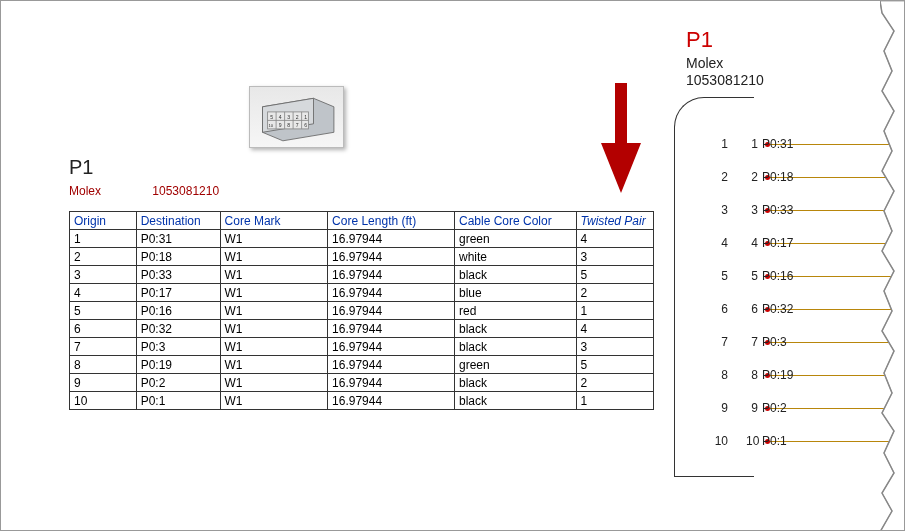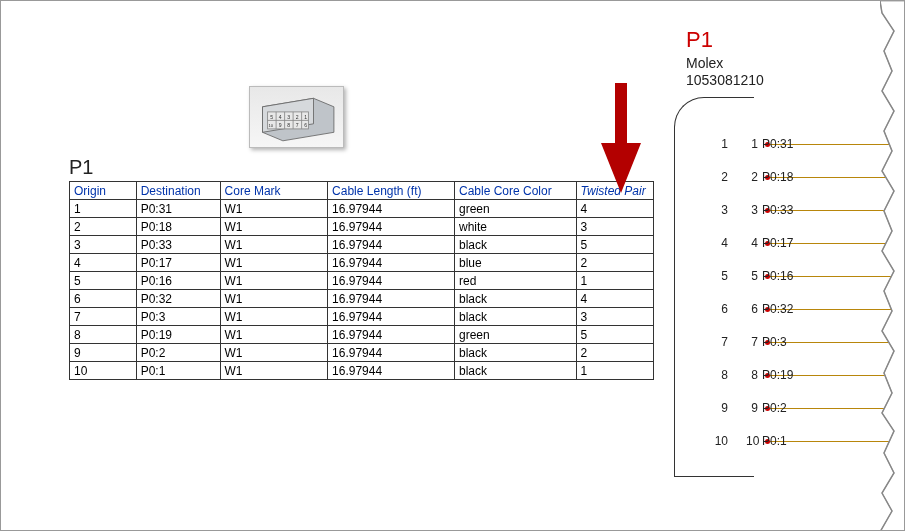--- a/index.html
+++ b/index.html
@@ -46,21 +46,21 @@
     border: 1px solid #bbb;
     background: linear-gradient(#e8e8e8,#f6f6f6);
     box-shadow: 2px 2px 4px rgba(0,0,0,.3);
     display:flex; align-items:center; justify-content:center;
   }
   .conn-image svg { width: 85px; height: 52px; }
 
   table.pin-table {
     border-collapse: collapse;
     width: 100%;
-    margin-top: 0;
+    margin-top: 12px;
     font-size: 12px;
   }
   table.pin-table th, table.pin-table td {
     border: 1px solid #333;
     padding: 1px 4px;
     text-align: left;
     height: 18px;
   }
   table.pin-table th {
     color: #0033aa;
@@ -193,28 +193,32 @@
         <text x="49" y="32" font-size="6" fill="#333">2</text>
         <text x="59" y="32" font-size="6" fill="#333">1</text>
         <text x="17" y="42" font-size="5" fill="#333">10</text>
         <text x="29" y="42" font-size="6" fill="#333">9</text>
         <text x="39" y="42" font-size="6" fill="#333">8</text>
         <text x="49" y="42" font-size="6" fill="#333">7</text>
         <text x="59" y="42" font-size="6" fill="#333">6</text>
       </svg>
     </div>
     <span class="connector-heading">P1</span>
+    <span class="connector-sub">
+      <span class="mfg">Molex</span>
+      <span>1053081210</span>
+    </span>
 
     <table class="pin-table">
       <thead>
         <tr>
           <th class="col-origin">Origin</th>
           <th class="col-dest">Destination</th>
           <th class="col-mark">Core Mark</th>
-          <th class="col-len">Cable Length (ft)</th>
+          <th class="col-len">Core Length (ft)</th>
           <th class="col-color">Cable Core Color</th>
           <th class="col-twist">Twisted Pair</th>
         </tr>
       </thead>
       <tbody id="pin-table-body">
           <tr>
             <td>1</td>
             <td>P0:31</td>
             <td>W1</td>
             <td>16.97944</td>

